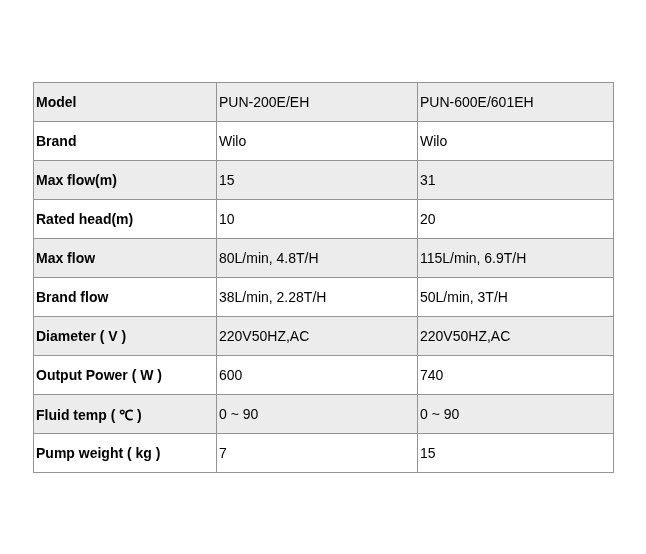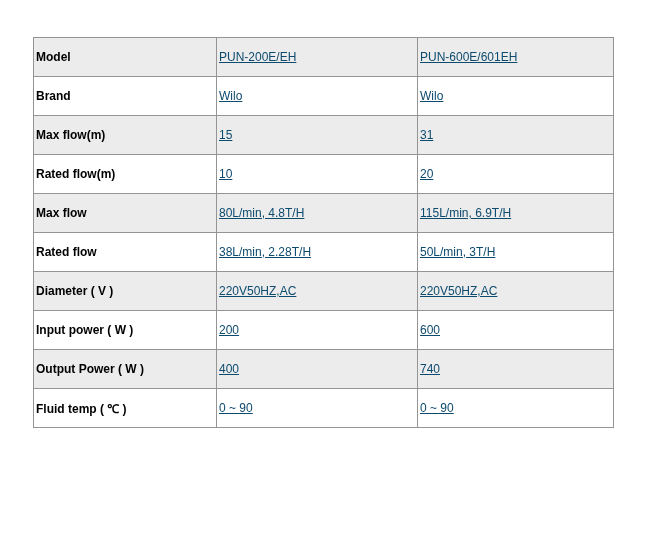--- a/index.html
+++ b/index.html
@@ -18,44 +18,44 @@
   }
   .table-wrap {
     position: absolute;
     left: 33px;
     top: 37px;
   }
   table.spec-table {
     border-collapse: collapse;
     table-layout: fixed;
     width: 580px;
-    font-size: 12px;
+    font-size: 14px;
+    margin-top: 45px;
   }
   table.spec-table col.c1 { width: 183px; }
   table.spec-table col.c2 { width: 201px; }
   table.spec-table col.c3 { width: 196px; }
   table.spec-table td {
     border: 1px solid #949494;
     height: 39px;
     vertical-align: middle;
     padding: 0 2px;
     overflow: hidden;
     white-space: nowrap;
   }
   table.spec-table tr:nth-child(odd) td { background: #ececec; }
   table.spec-table tr:nth-child(even) td { background: #ffffff; }
   td.label-cell {
     font-weight: bold;
     color: #000000;
     padding-left: 4px;
   }
   td.value-cell {
-    color: #0c4a6e;
+    color: #000000;
     padding-left: 3px;
-    text-decoration: underline;
   }
 </style>
 </head>
 <body>
 
 <div class="canvas">
   <div class="table-wrap">
     <table class="spec-table">
       <colgroup>
           <col class="c1">
@@ -72,50 +72,50 @@
           <td class="label-cell">Brand</td>
           <td class="value-cell">Wilo</td>
           <td class="value-cell">Wilo</td>
         </tr>
         <tr>
           <td class="label-cell">Max flow(m)</td>
           <td class="value-cell">15</td>
           <td class="value-cell">31</td>
         </tr>
         <tr>
-          <td class="label-cell">Rated flow(m)</td>
+          <td class="label-cell">Rated head(m)</td>
           <td class="value-cell">10</td>
           <td class="value-cell">20</td>
         </tr>
         <tr>
           <td class="label-cell">Max flow</td>
           <td class="value-cell">80L/min, 4.8T/H</td>
           <td class="value-cell">115L/min, 6.9T/H</td>
         </tr>
         <tr>
-          <td class="label-cell">Rated flow</td>
+          <td class="label-cell">Brand flow</td>
           <td class="value-cell">38L/min, 2.28T/H</td>
           <td class="value-cell">50L/min, 3T/H</td>
         </tr>
         <tr>
           <td class="label-cell">Diameter ( V )</td>
           <td class="value-cell">220V50HZ,AC</td>
           <td class="value-cell">220V50HZ,AC</td>
         </tr>
         <tr>
-          <td class="label-cell">Input power ( W )</td>
-          <td class="value-cell">200</td>
+          <td class="label-cell">Output Power ( W )</td>
           <td class="value-cell">600</td>
-        </tr>
-        <tr>
-          <td class="label-cell">Output Power ( W )</td>
-          <td class="value-cell">400</td>
           <td class="value-cell">740</td>
         </tr>
         <tr>
           <td class="label-cell">Fluid temp ( ℃ )</td>
           <td class="value-cell">0 ~ 90</td>
           <td class="value-cell">0 ~ 90</td>
         </tr>
+        <tr>
+          <td class="label-cell">Pump weight ( kg )</td>
+          <td class="value-cell">7</td>
+          <td class="value-cell">15</td>
+        </tr>
       </tbody>
     </table>
   </div>
 </div>
 
 </body></html>

